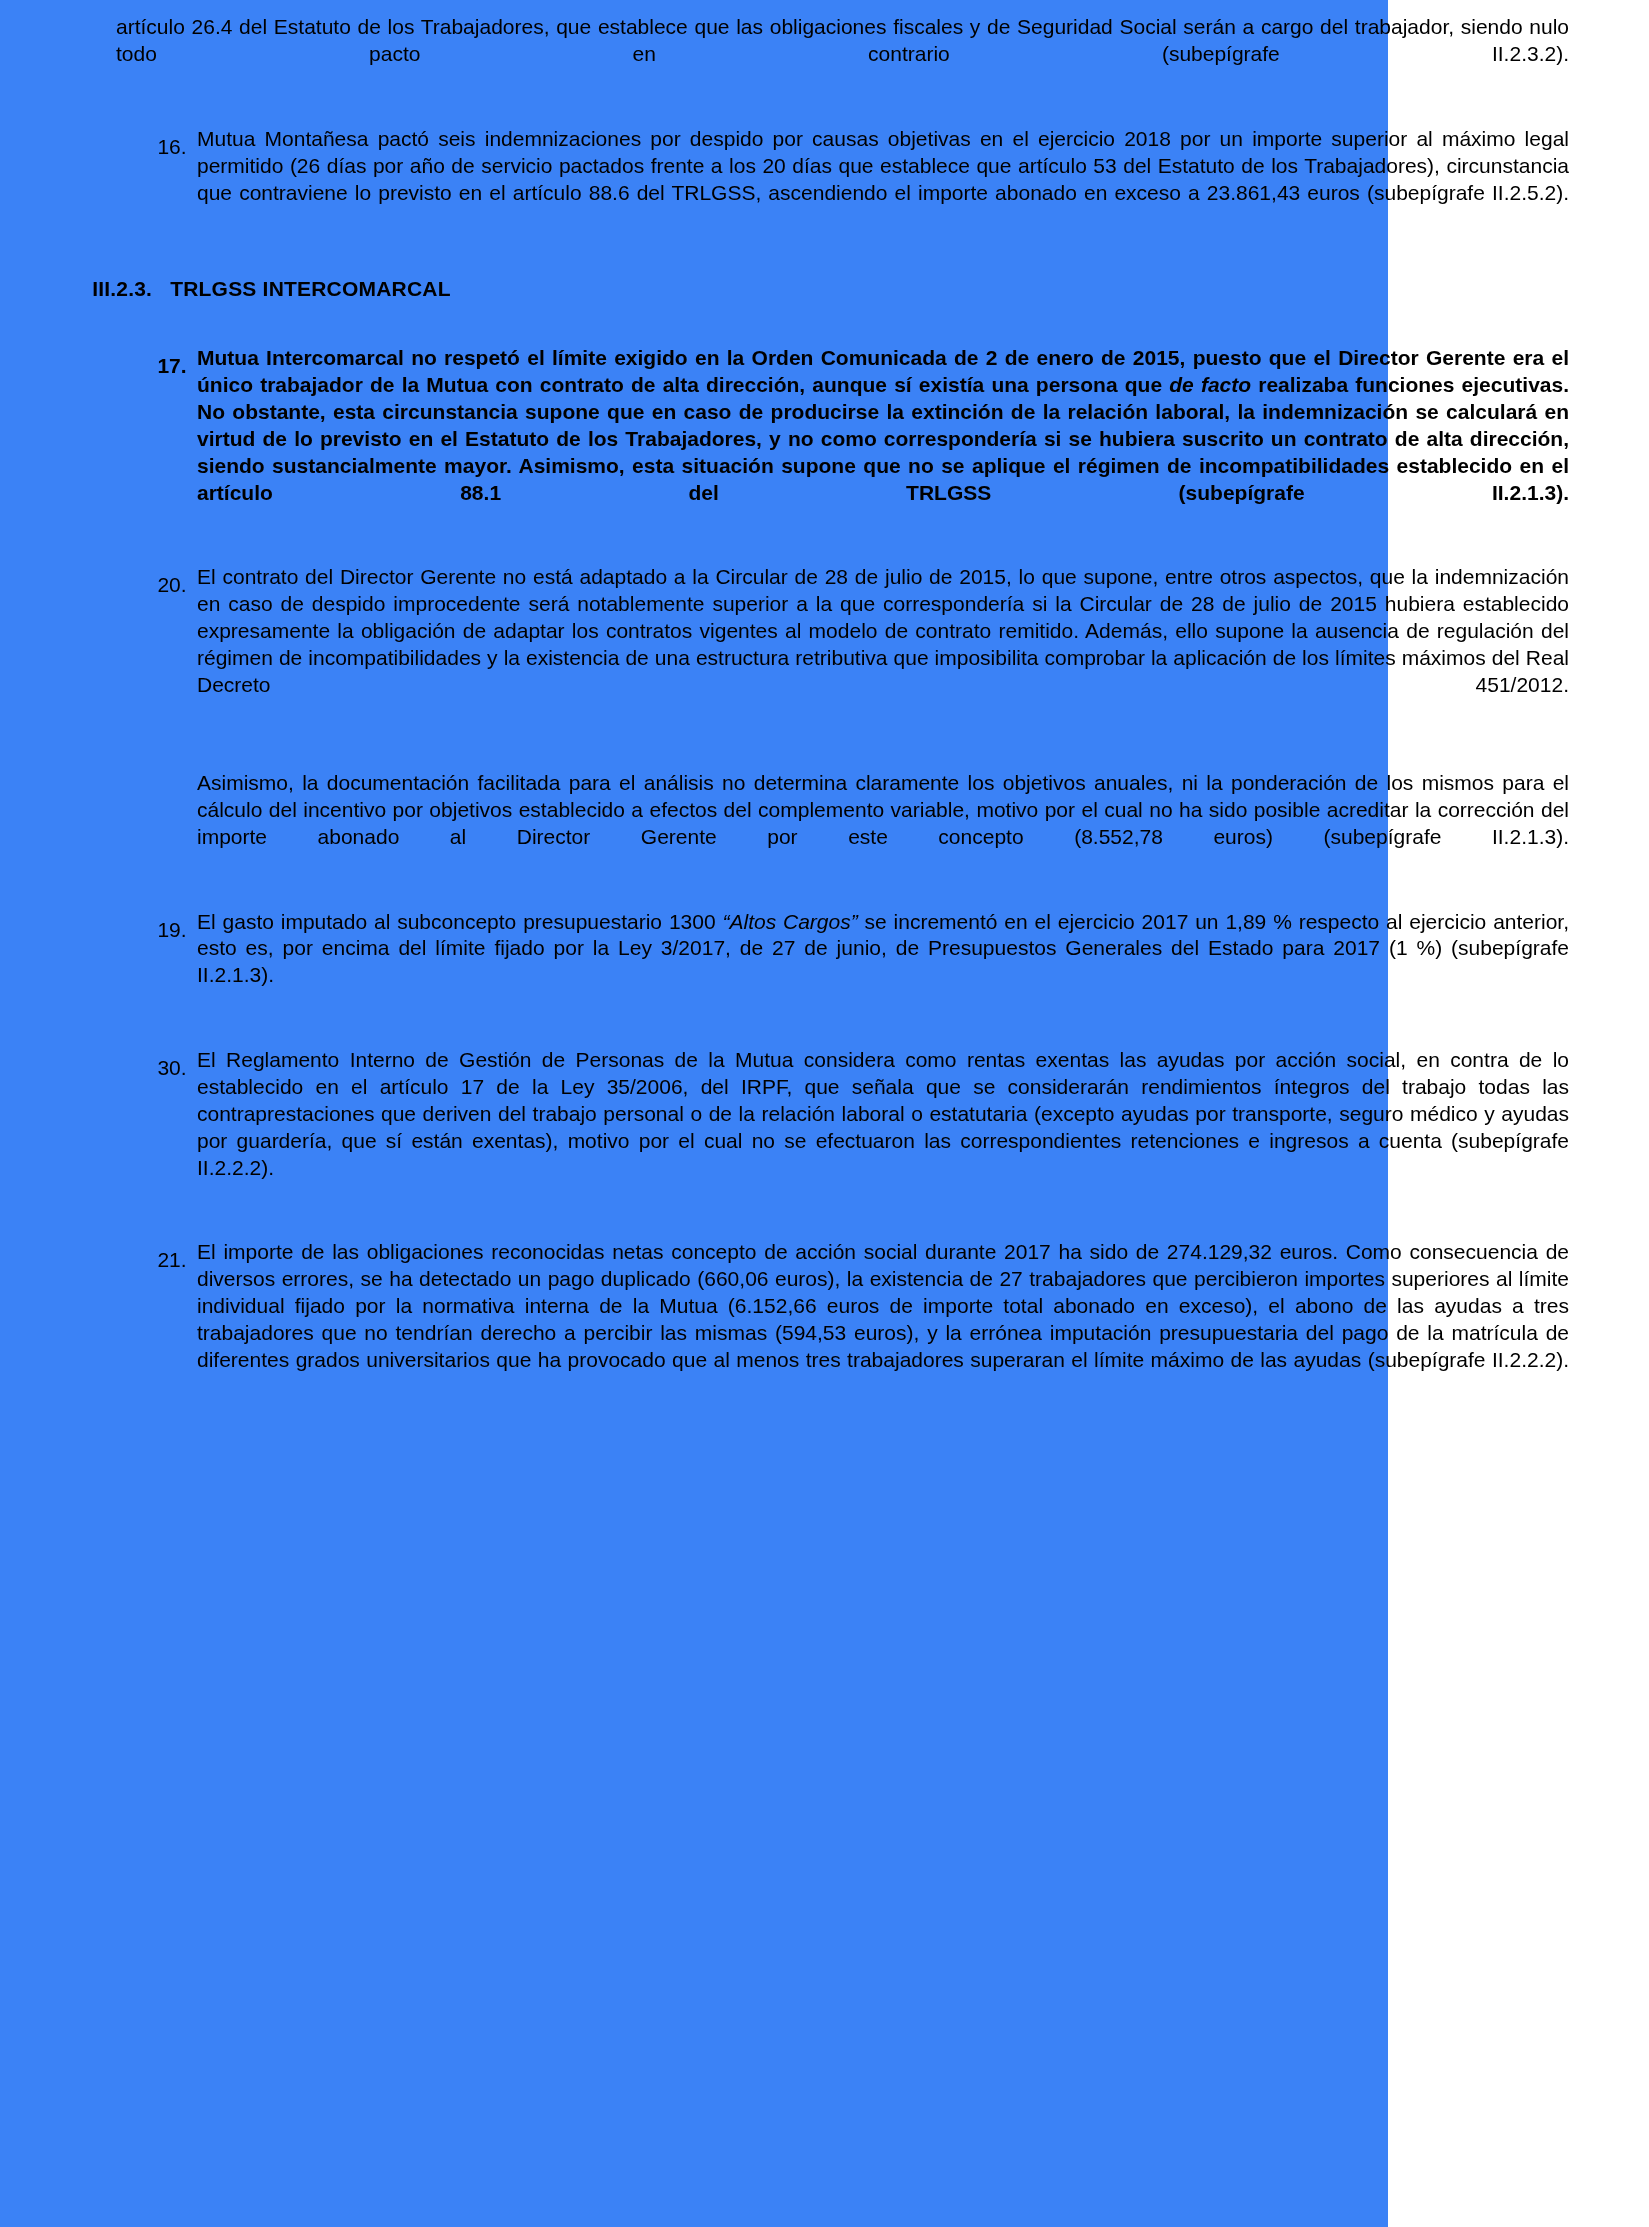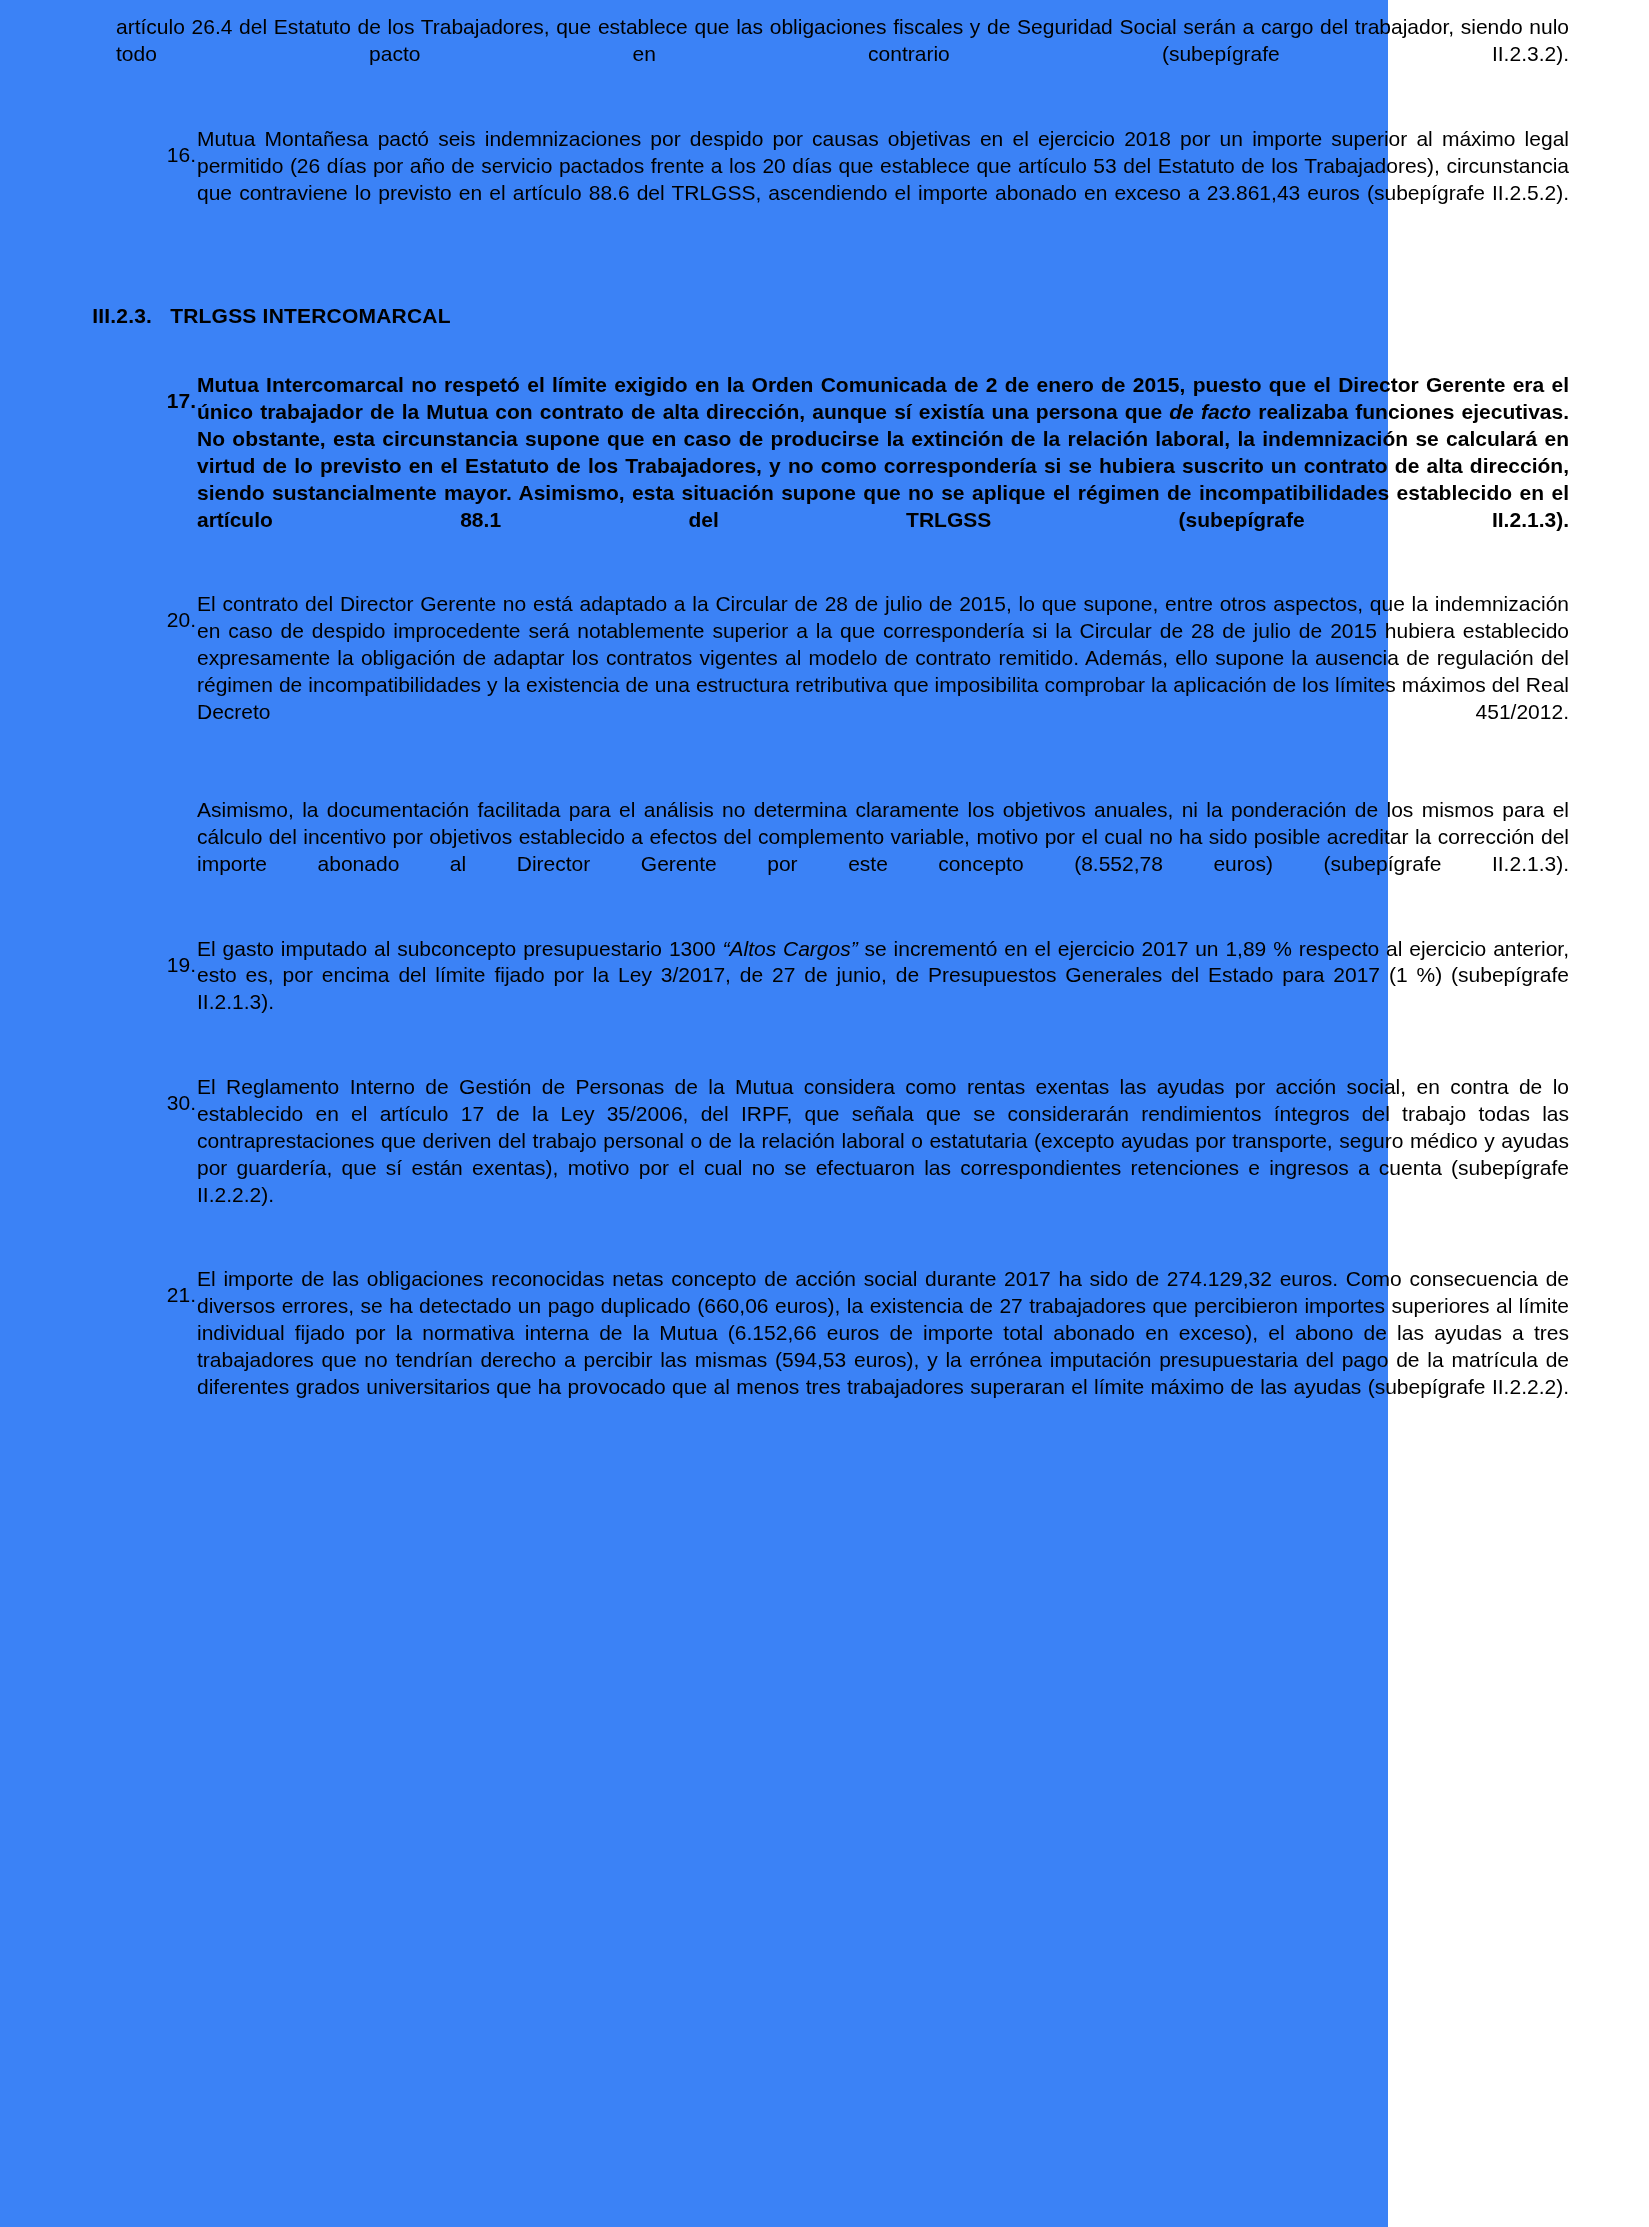--- a/index.html
+++ b/index.html
@@ -47,23 +47,23 @@
     position: relative;
     padding-left: 116px;
     margin-top: 30.5px;
     text-align: justify;
     text-justify: inter-word;
   }
 
   .num-item .marker {
     position: absolute;
     left: 67px;
-    top: 16px;
+    top: 8px;
     width: 48px;
-    text-align: right;
+    text-align: center;
     white-space: nowrap;
   }
 
   .num-item p {
     margin: 0;
     text-align: justify;
     text-justify: inter-word;
   }
 
   .num-item p + p {
@@ -76,21 +76,21 @@
     content: "";
     display: inline-block;
     width: 100%;
   }
 
   
   .section-heading {
     display: flex;
     align-items: center;
     font-weight: bold;
-    margin-top: 69px;
+    margin-top: 42px;
     margin-bottom: 0;
     padding-left: 11.2px;
     letter-spacing: 0.2px;
   }
 
   .section-heading .sec-num {
     width: 78px;
     flex: 0 0 auto;
   }
 

